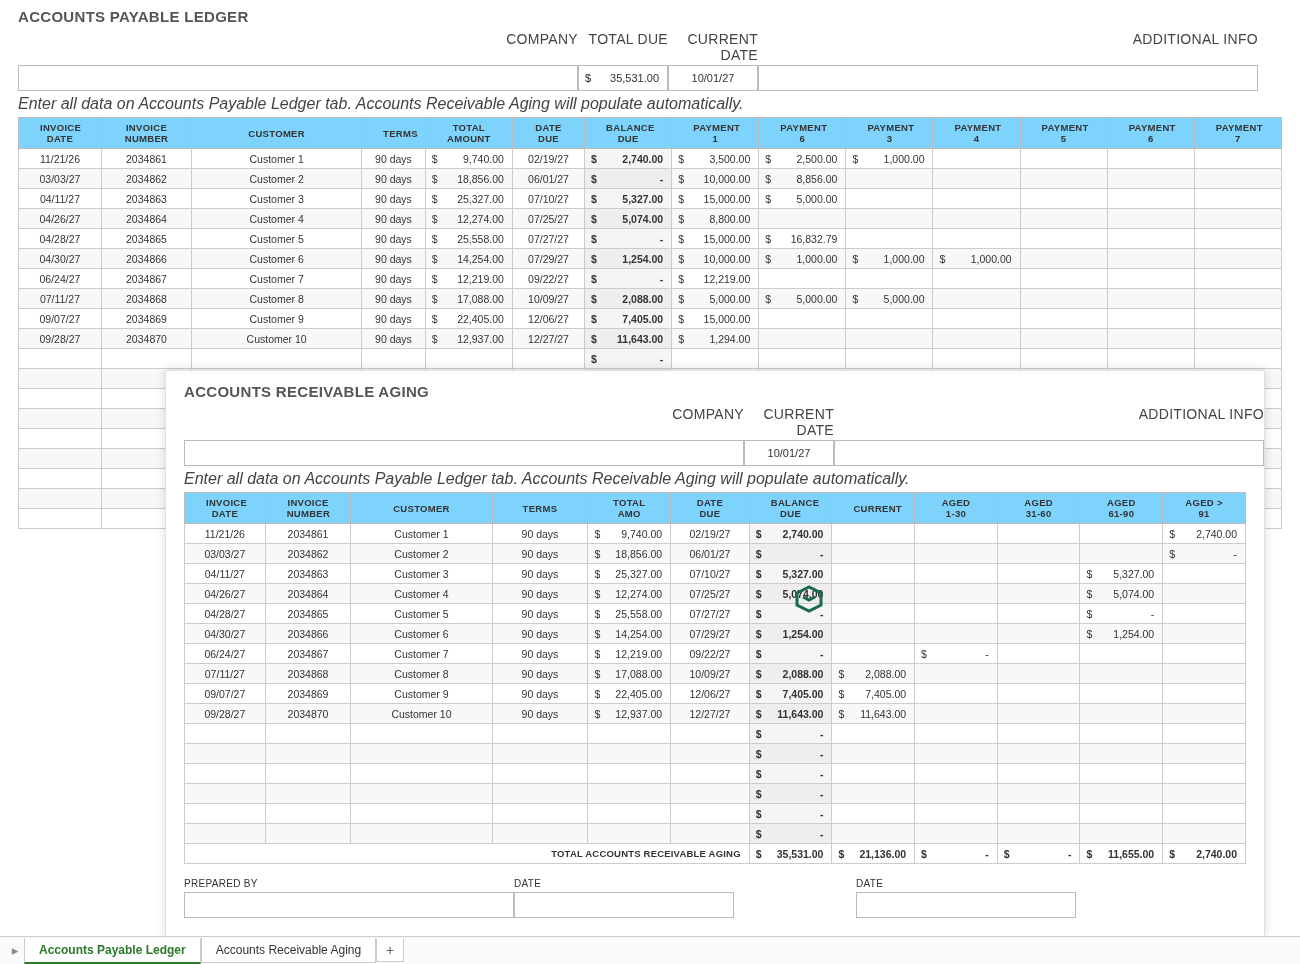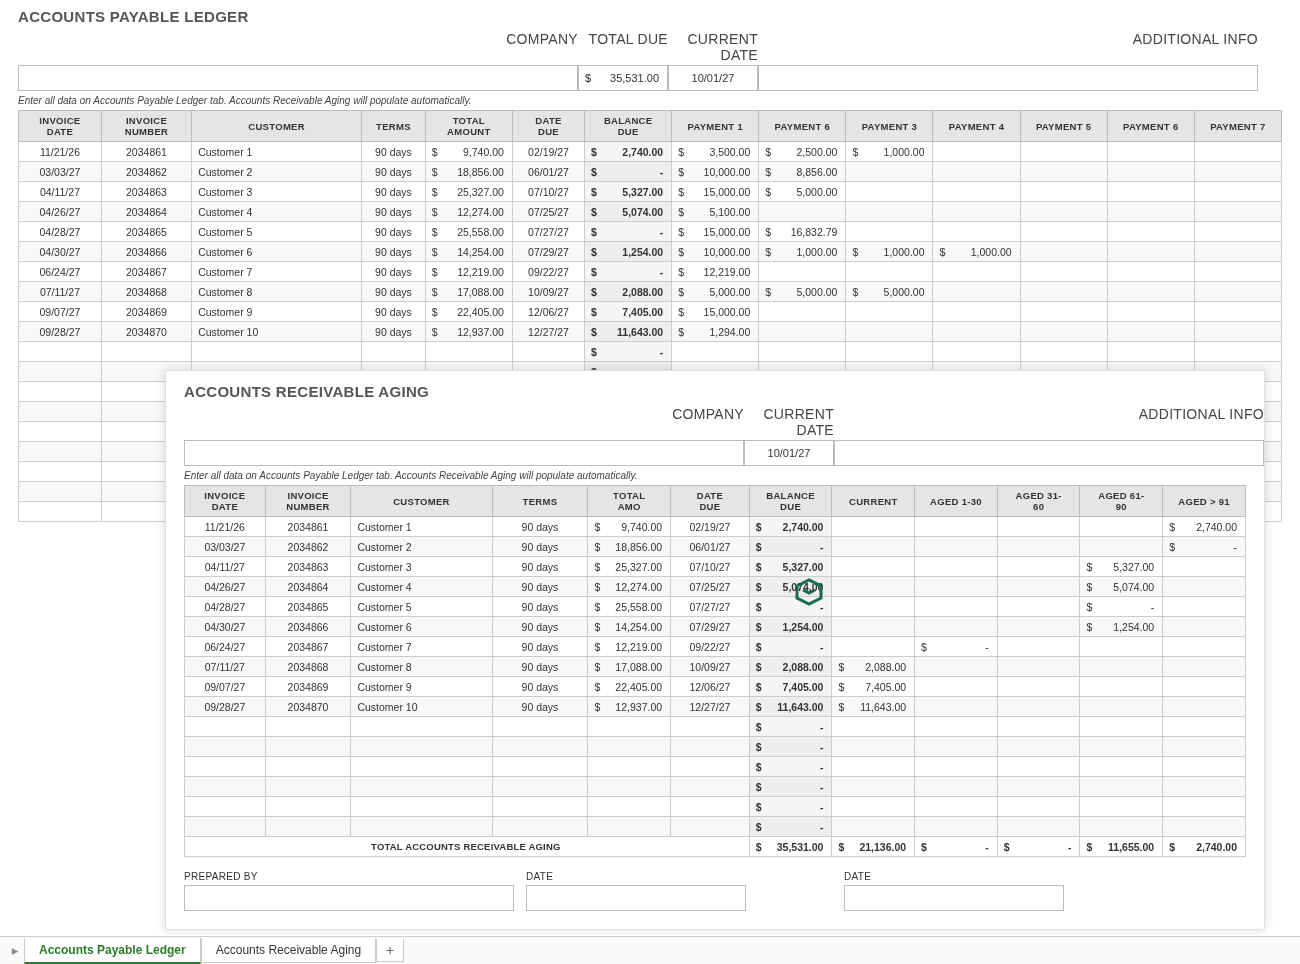--- a/index.html
+++ b/index.html
@@ -51,50 +51,50 @@
     height: 26px;
     line-height: 24px;
     padding: 0 6px;
     font-size: 11px;
     background: #fff;
   }
   .box.money { text-align: right; padding-right: 8px; }
   .box .dollar { float: left; color: #222; }
   .helper-text {
     font-style: italic;
-    font-size: 10px;
+    font-size: 16px;
     color: #444;
     margin: 3px 0 4px 0;
   }
   table {
     border-collapse: collapse;
     width: 100%;
     table-layout: fixed;
   }
   th {
-    background: #e5e5e5;
+    background: #7dd3fc;
     border: 1px solid #bbb;
     font-size: 9.5px;
     font-weight: 700;
     letter-spacing: 0.3px;
-    padding: 4px 14px;
+    padding: 4px 21px;
     color: #333;
     text-align: center;
   }
   td {
     border: 1px solid #ccc;
     font-size: 10.5px;
     padding: 3px 6px;
     height: 20px;
     color: #333;
     white-space: nowrap;
     overflow: hidden;
   }
   td.center { text-align: center; }
-  td.left { text-align: left; }
+  td.left { text-align: center; }
   td.money { text-align: right; position: relative; padding-right: 8px; }
   td.money .dollar {
     position: absolute;
     left: 6px;
   }
   td.bal {
     background: #f5f5f5;
     font-weight: 700;
   }
   tr.alt td { background: #f8f8f8; }
@@ -116,30 +116,30 @@
   .watermark {
     position: absolute;
     left: 605px;
     top: 87px;
     width: 40px;
     height: 40px;
     pointer-events: none;
   }
   .totals-row td { font-weight: 700; background: #fff !important; }
   .totals-label {
-    text-align: center;
+    text-align: right;
     font-size: 9.5px;
     letter-spacing: 0.2px;
     font-weight: 700;
     padding-right: 8px;
   }
   .sig-row {
     display: grid;
     grid-template-columns: 330px 220px 1fr 220px 170px;
-    gap: 12px;
+    gap: 0;
     margin-top: 14px;
     font-size: 10px;
     letter-spacing: 0.3px;
   }
   .sig-box {
     border: 1px solid #bbb;
     height: 26px;
     margin-top: 3px;
   }
   .sheet-tabs {
@@ -295,21 +295,21 @@
           <td class="money"></td>
         </tr>
         <tr class="alt">
           <td class="center">04/26/27</td>
           <td class="center">2034864</td>
           <td class="left">Customer 4</td>
           <td class="center">90 days</td>
           <td class="money"><span class="dollar">$</span><span>12,274.00</span></td>
           <td class="center">07/25/27</td>
           <td class="money bal"><span class="dollar">$</span><span>5,074.00</span></td>
-          <td class="money"><span class="dollar">$</span><span>5,100.00</span></td>
+          <td class="money"><span class="dollar">$</span><span>8,800.00</span></td>
           <td class="money"></td>
           <td class="money"></td>
           <td class="money"></td>
           <td class="money"></td>
           <td class="money"></td>
           <td class="money"></td>
         </tr>
         <tr>
           <td class="center">04/28/27</td>
           <td class="center">2034865</td>

